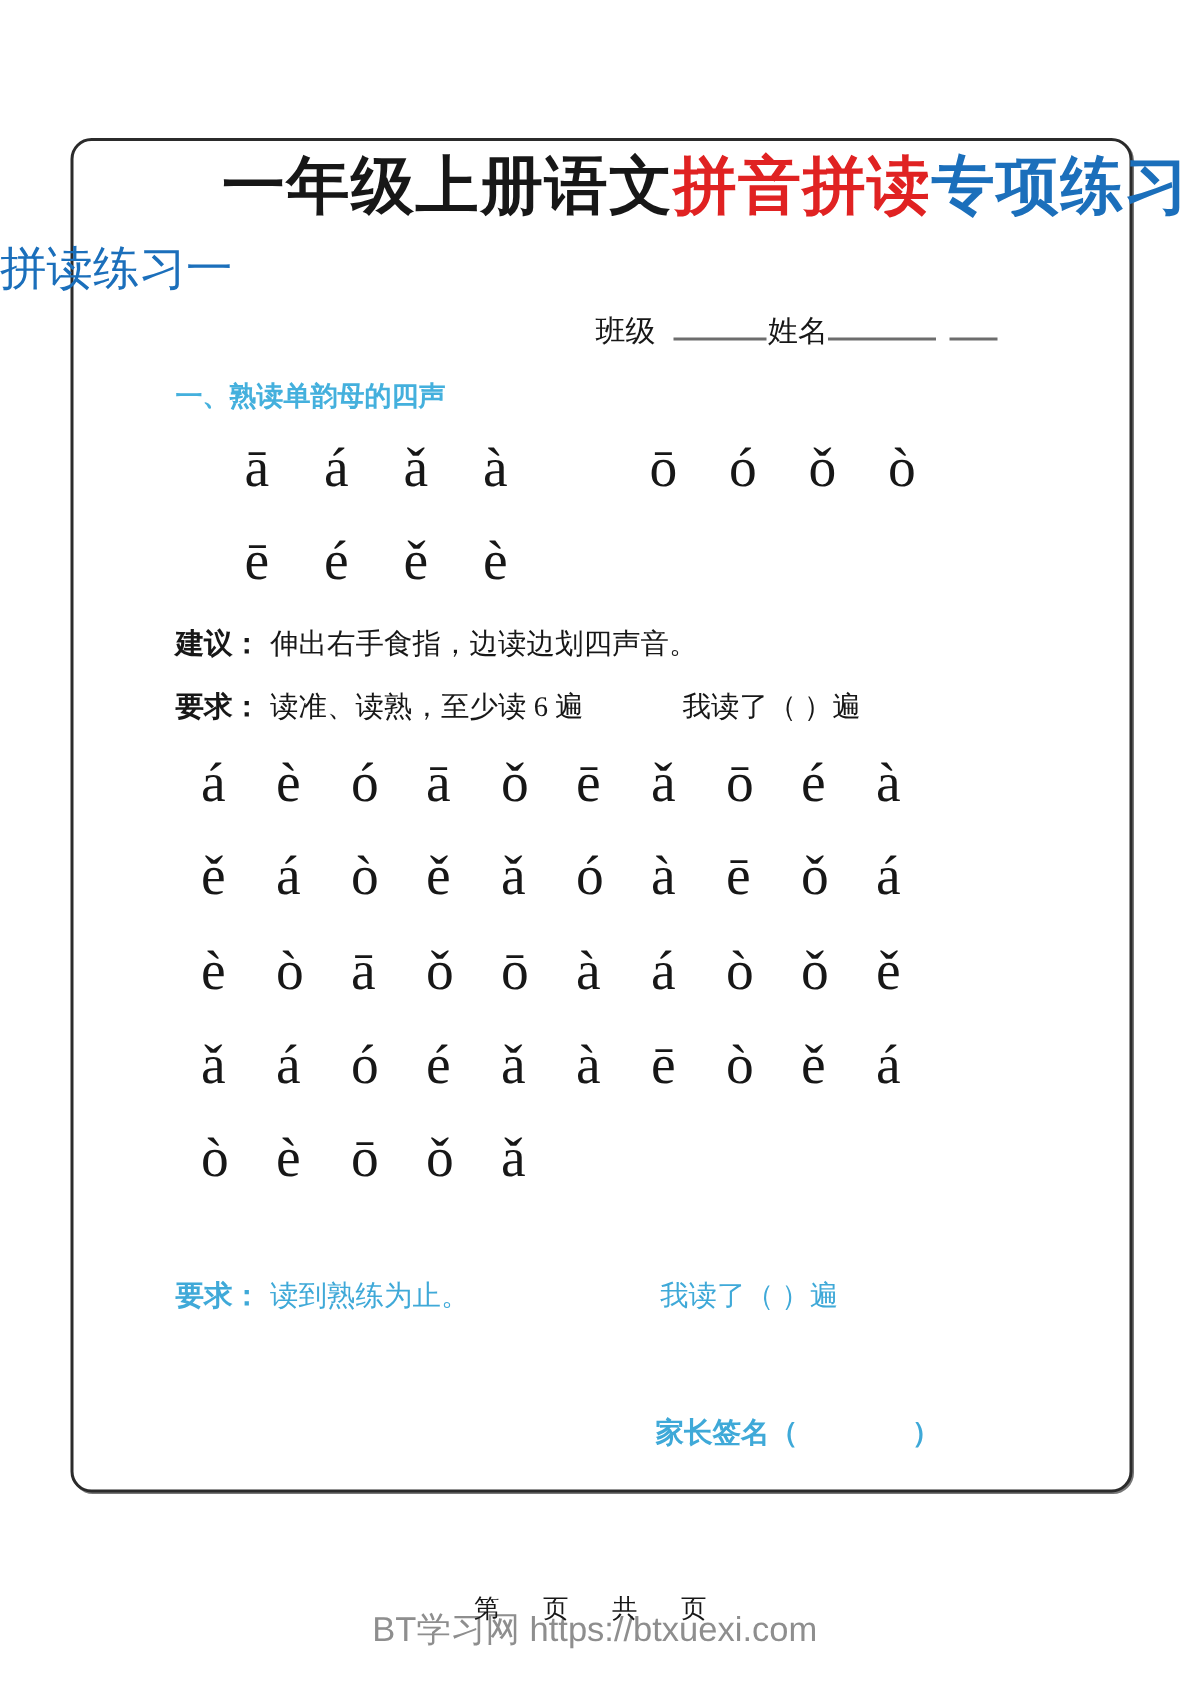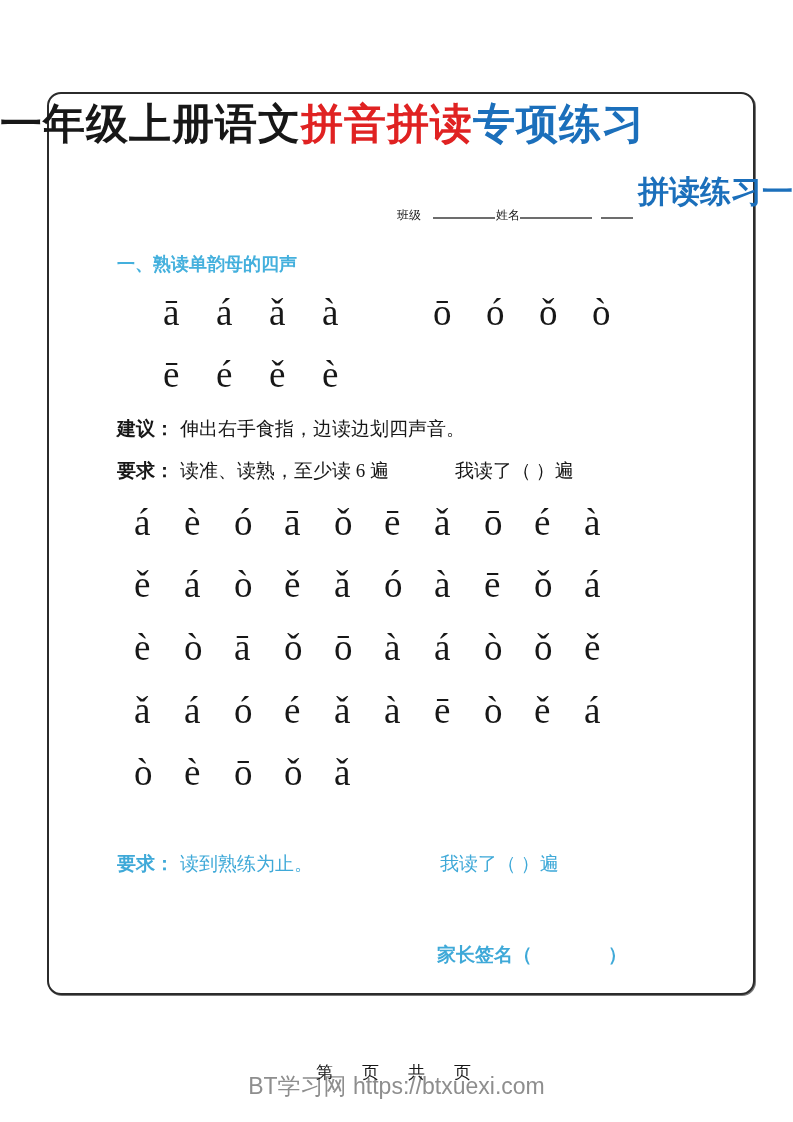--- a/index.html
+++ b/index.html
@@ -20,46 +20,45 @@
     width: 708px; height: 903px;
     border: 2px solid #2b2b2b;
     border-radius: 14px;
     box-shadow: 1px 1px 0 #777;
     background: #ffffff;
   }
 
   .title {
     position: absolute;
     top: 96px; left: 0; width: 100%;
-    text-align: left;
+    text-align: right;
     font-family: "Liberation Sans", "DejaVu Sans", sans-serif;
     font-weight: 700;
     font-size: 42px;
     letter-spacing: 1px;
     color: var(--text-black, #171717);
     white-space: nowrap;
   }
   .t-red  { color: var(--title-red, #e02222); }
   .t-blue { color: var(--title-blue, #1b6fbb); }
 
   .subtitle {
     position: absolute;
     top: 158px; left: 0; width: 100%;
-    text-align: right;
+    text-align: left;
     font-family: "Liberation Sans", "DejaVu Sans", sans-serif;
-    font-weight: 700;
+    font-weight: 400;
     font-size: 31px;
     color: var(--title-blue, #1b6fbb);
-    margin-top: 13px;
   }
 
   .class-line {
     position: absolute;
     top: 207px; left: 397px;
-    font-size: 12px;
+    font-size: 20px;
     color: var(--text-black, #171717);
     white-space: nowrap;
   }
   .blank {
     display: inline-block;
     border-bottom: 2px solid #6d6d6d;
     height: 0.95em;
     vertical-align: baseline;
   }
   .blank-class { width: 62px; margin-left: 12px; margin-right: 1px; }

